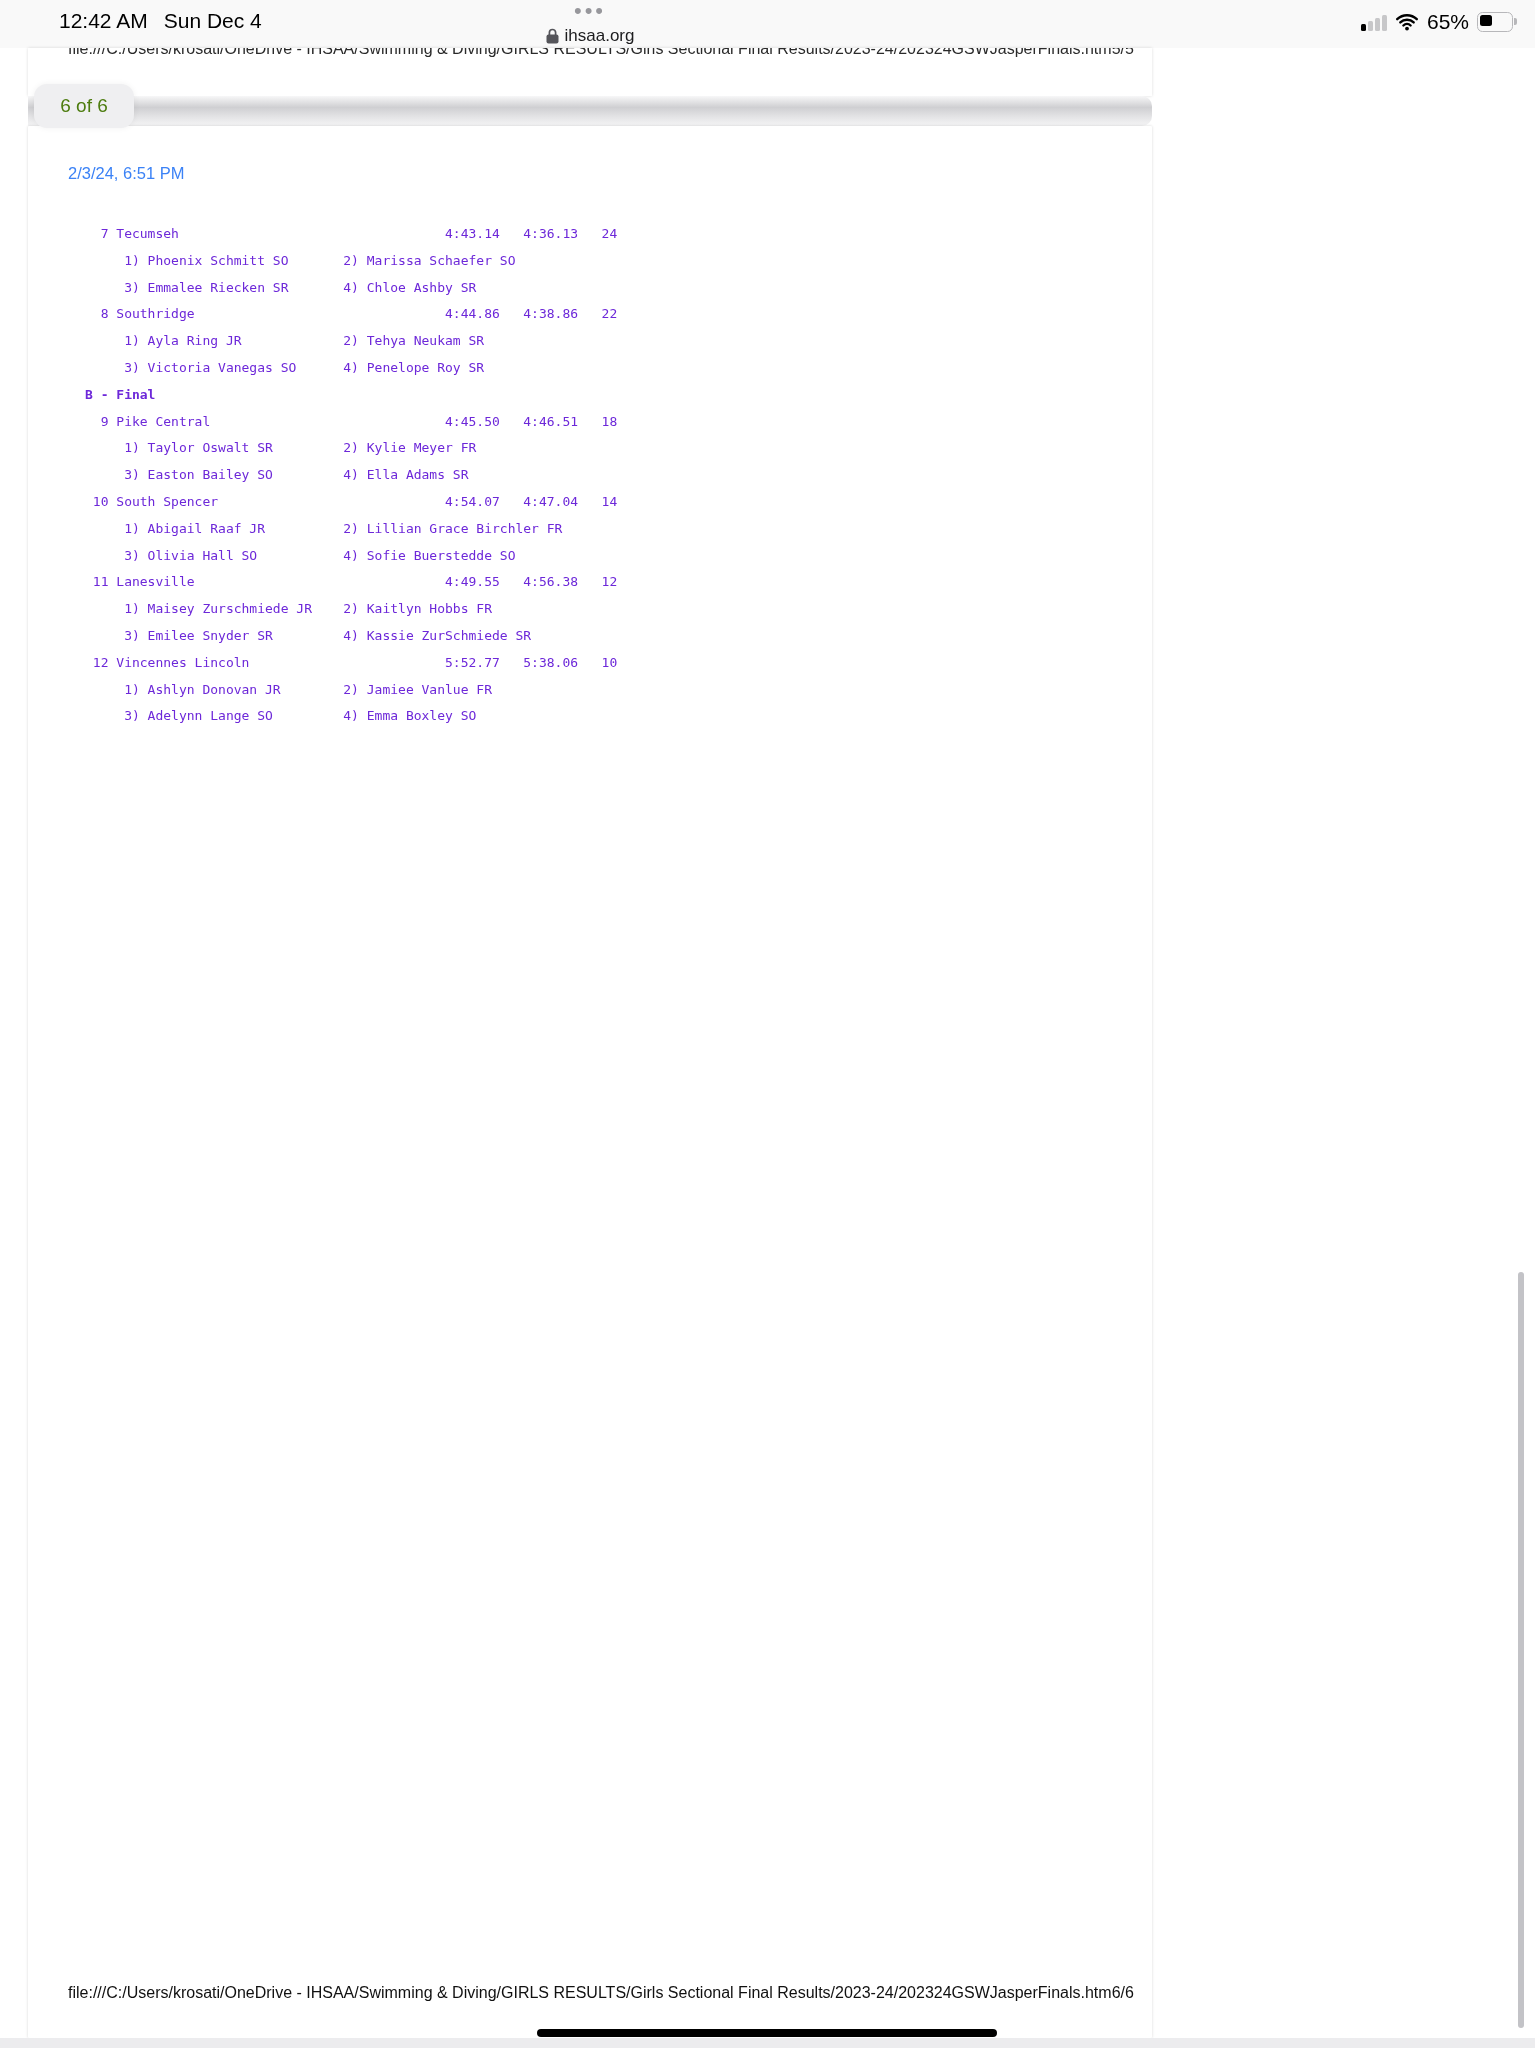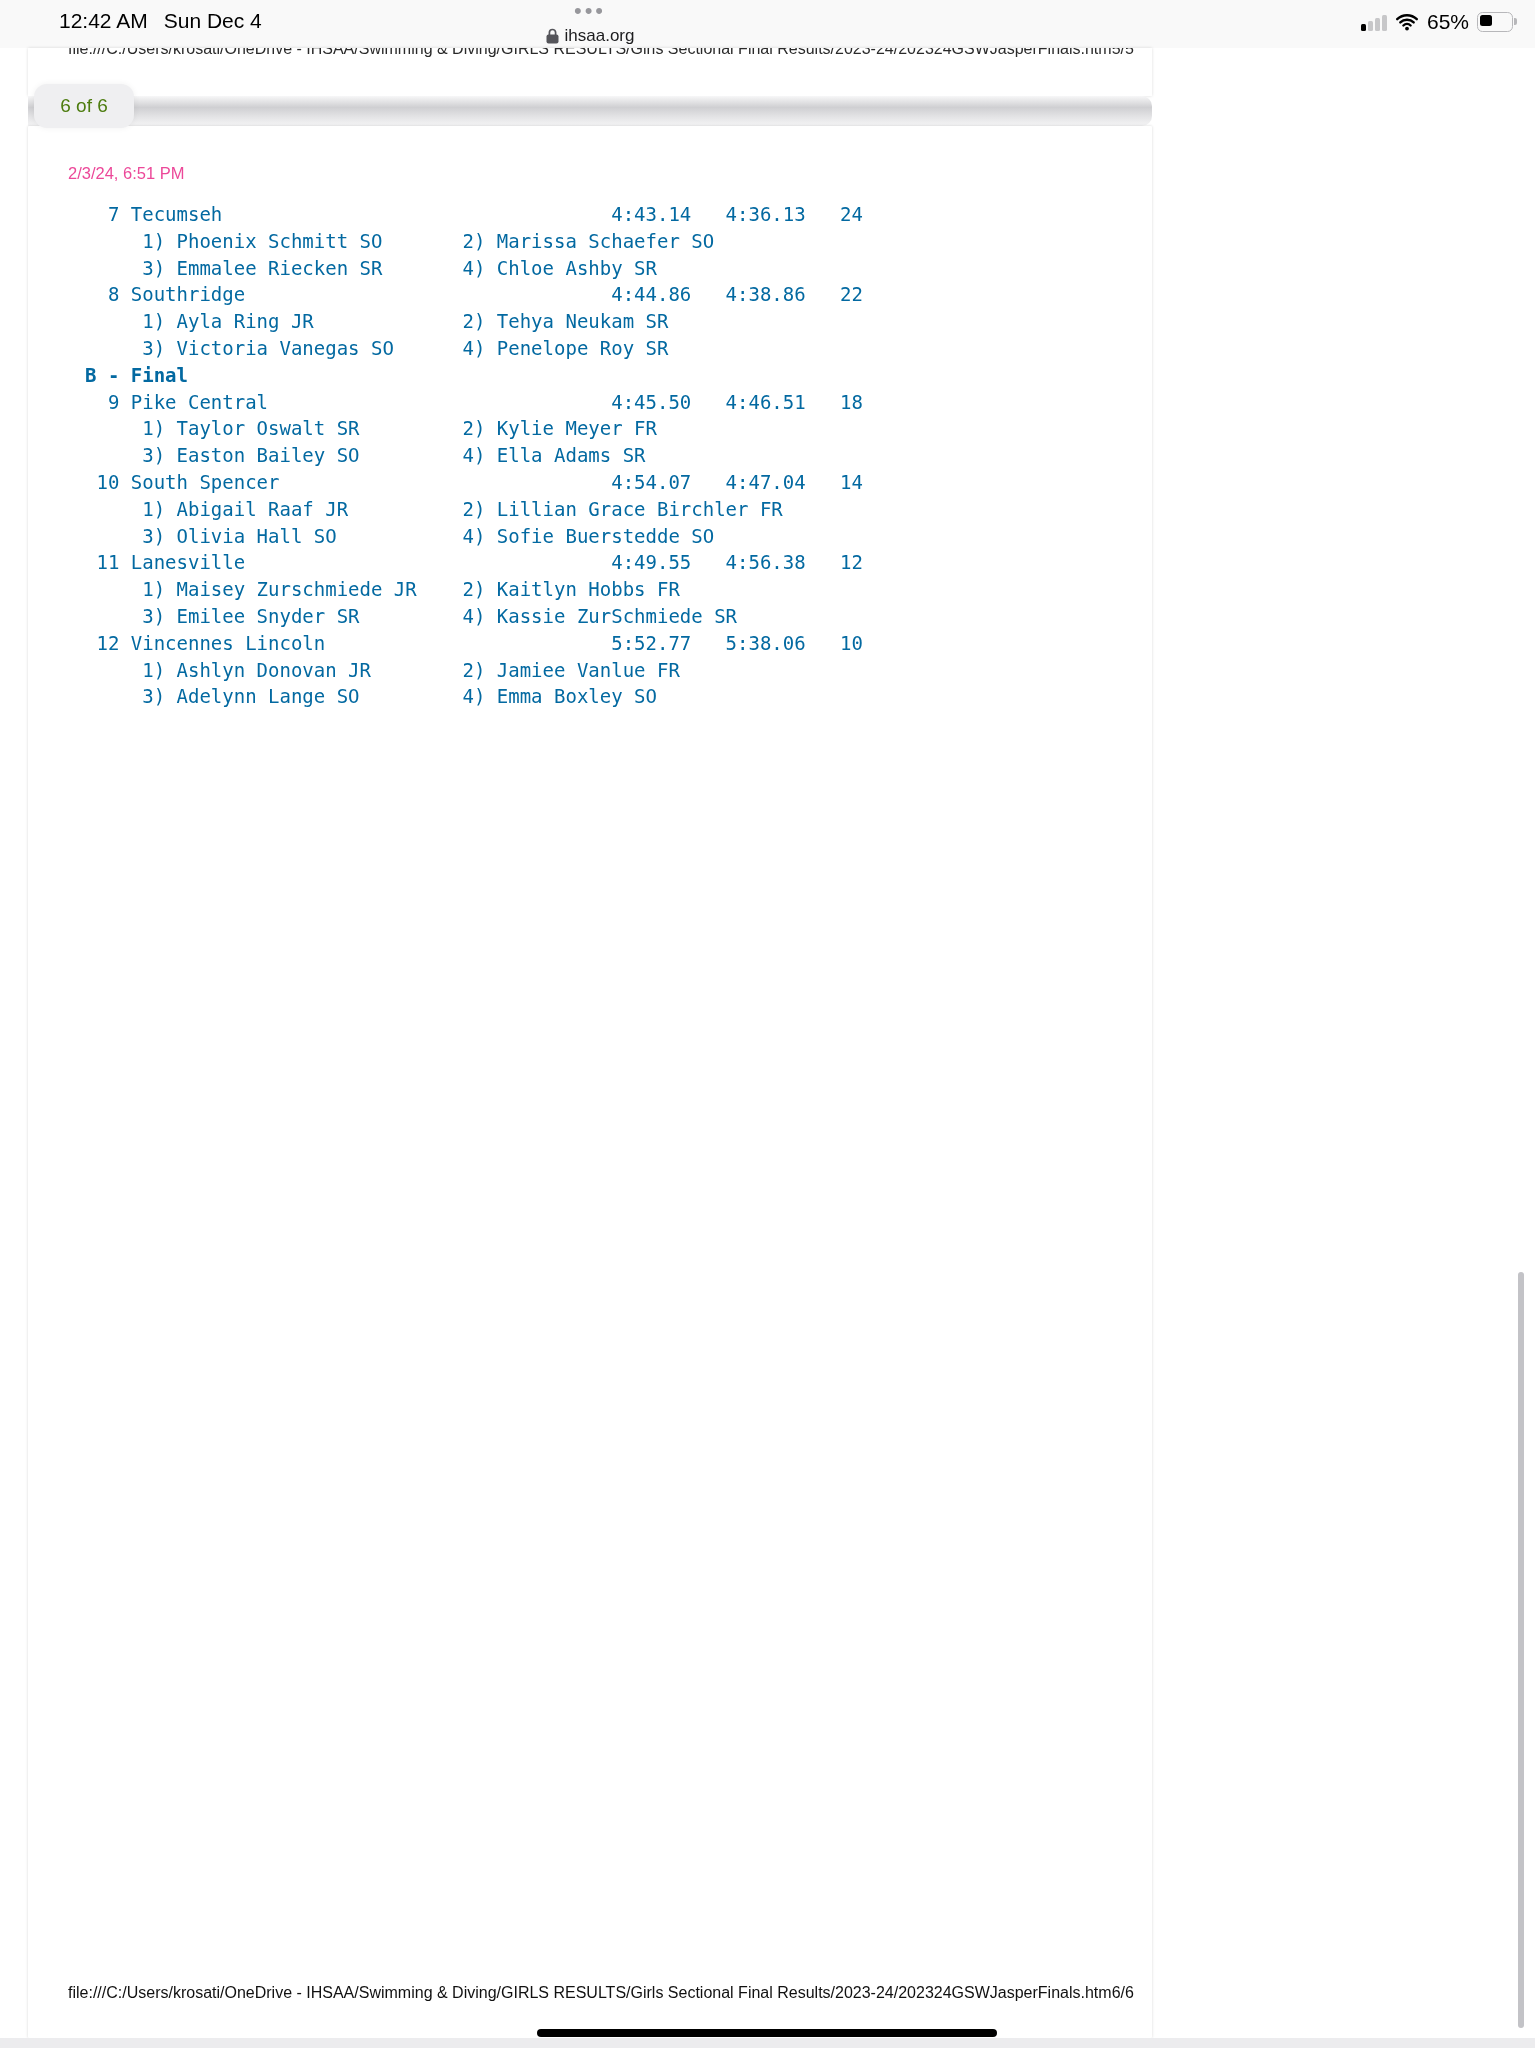--- a/index.html
+++ b/index.html
@@ -38,26 +38,26 @@
   
   .page-gap{position:absolute;left:28px;top:96px;width:1124px;height:30px;
     background:linear-gradient(180deg,#f7f7f8 0%,#cfcfd2 38%,#e4e4e6 70%,#f5f5f6 100%);
     border-radius:0 10px 10px 0;}
   .page-badge{position:absolute;left:34px;top:84px;width:100px;height:44px;
     background:#efeff1;border-radius:13px;display:flex;align-items:center;justify-content:center;
     font-size:19px;color:#4d7c0f;box-shadow:0 0 6px rgba(0,0,0,0.06);z-index:5;}
   
   .sheet6{position:absolute;left:28px;top:126px;width:1124px;height:1912px;background:#fff;
     box-shadow:0 0 3px rgba(0,0,0,0.16);border-radius:1px;}
-  .doc-header{position:absolute;left:0;top:38px;width:100%;height:22px;font-size:16.5px;color:#ec4899;}
+  .doc-header{position:absolute;left:0;top:38px;width:100%;height:22px;font-size:16.5px;color:#3b82f6;}
   .doc-header-date{position:absolute;left:40px;top:0;white-space:nowrap;}
   .doc-header-title{position:absolute;left:0;top:0;width:100%;text-align:center;}
-  .doc-body{position:absolute;left:57px;top:75px;
-    font-family:"DejaVu Sans Mono",monospace;font-size:19px;line-height:26.8px;
-    white-space:pre;color:#0369a1;}
+  .doc-body{position:absolute;left:57px;top:95px;
+    font-family:"DejaVu Sans Mono",monospace;font-size:13px;line-height:26.8px;
+    white-space:pre;color:#6d28d9;}
   .doc-line{white-space:pre;}
   .doc-line.bold{font-weight:700;}
   .doc-footer{position:absolute;left:0;top:1858px;width:100%;box-sizing:border-box;
     padding:0 44px 0 40px;display:flex;justify-content:space-between;
     font-size:16px;color:#111;white-space:nowrap;}
   
   .scrollbar-thumb{position:absolute;right:11px;top:1272px;width:6px;height:756px;
     background:#c3c3c7;border-radius:3px;}
   .bottom-strip{position:absolute;left:0;top:2038px;width:1535px;height:10px;background:#ececee;}
   .home-indicator{position:absolute;left:537px;top:2029px;width:460px;height:8px;

